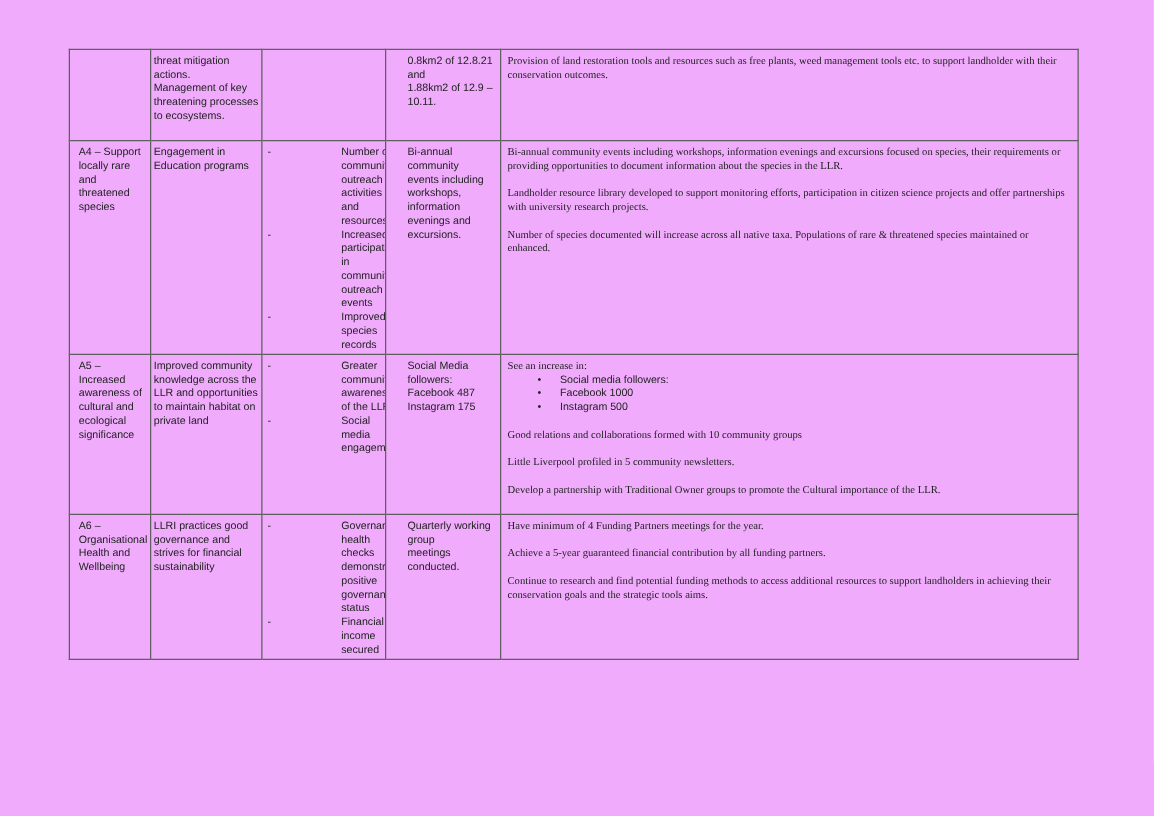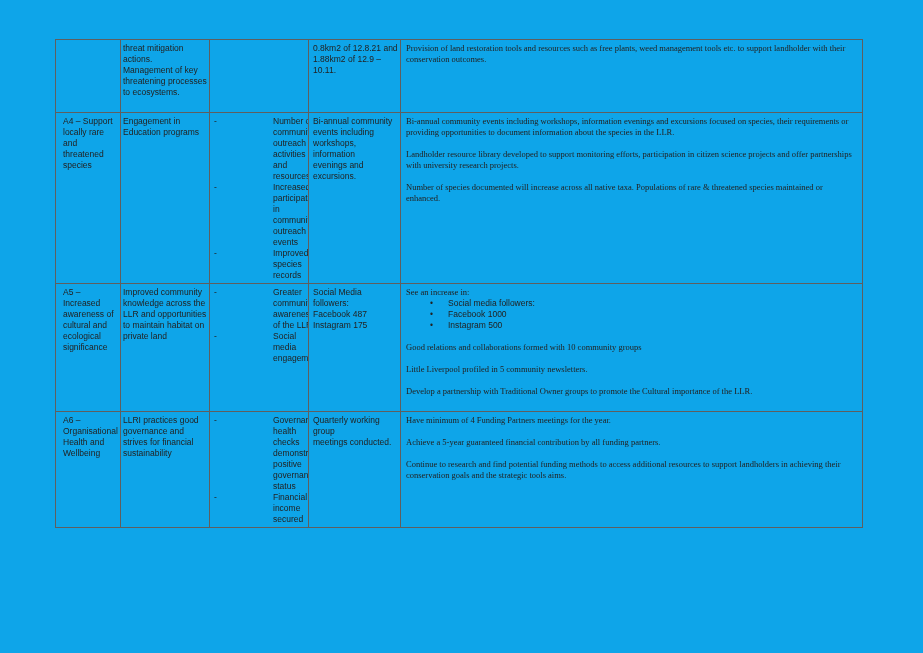--- a/index.html
+++ b/index.html
@@ -6,21 +6,21 @@
   html, body { margin: 0; padding: 0; }
   body {
     width: 923px; height: 653px;
     background: #ffffff;
     font-family: "Liberation Sans", sans-serif;
     color: #222222;
   }
   .page {
     position: relative;
     width: 923px; height: 653px;
-    background: #0ea5e9;
+    background: #f0abfc;
     overflow: hidden;
   }
   table.plan-table {
     position: absolute;
     left: 55px; top: 39px;
     width: 807px;
     border-collapse: collapse;
     table-layout: fixed;
   }
   col.c1 { width: 65px; }
@@ -37,21 +37,21 @@
     vertical-align: top;
     padding: 3px 2px 2px 2px;
     font-size: 8.5px;
     line-height: 11px;
     color: #222222;
     overflow: hidden;
   }
   td.objective  { padding-left: 7px; }
   td.strategy   { padding-left: 2px; }
   td.indicators { padding-left: 4px; padding-right: 0; }
-  td.target     { padding-left: 4px; padding-right: 1px; }
+  td.target     { padding-left: 17px; padding-right: 1px; }
   td.outcome    { padding-left: 5px; padding-right: 6px; }
   .pre { white-space: pre-line; }
   
   .ind { display: flex; gap: 40px; }
   .dash { flex: 0 0 19px; }
   .dash::before { content: "-"; }
   .ind-text { flex: 1 1 auto; }
   
   p.op { margin: 0 0 11px 0; font-family: Liberation Serif, serif; }
   p.op:last-child { margin-bottom: 0; }

